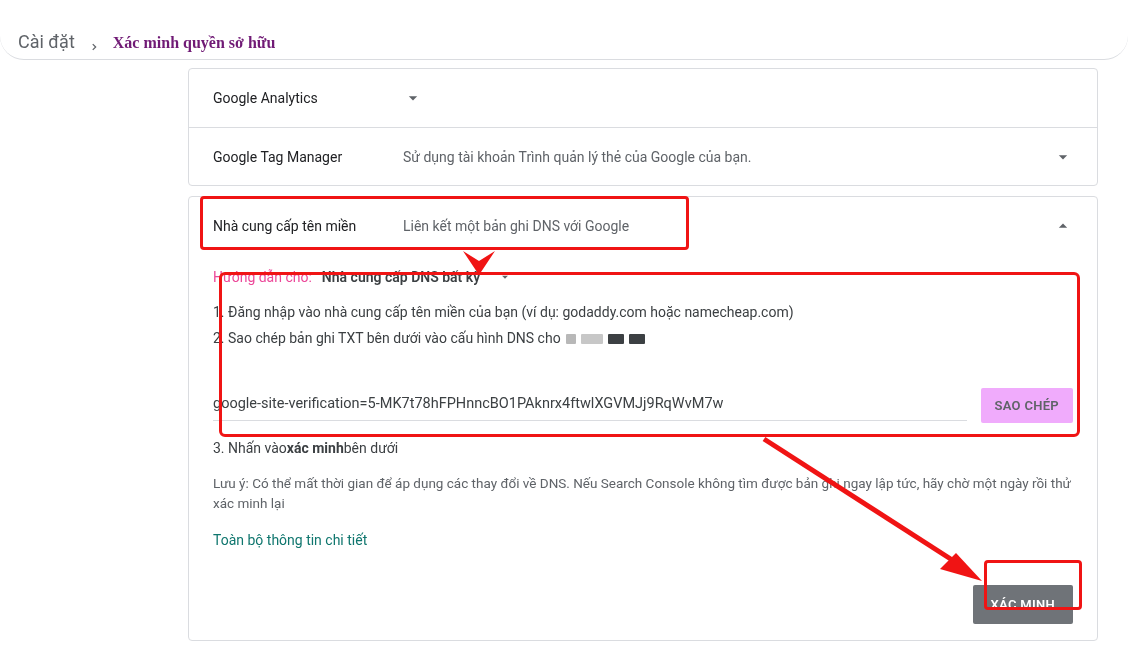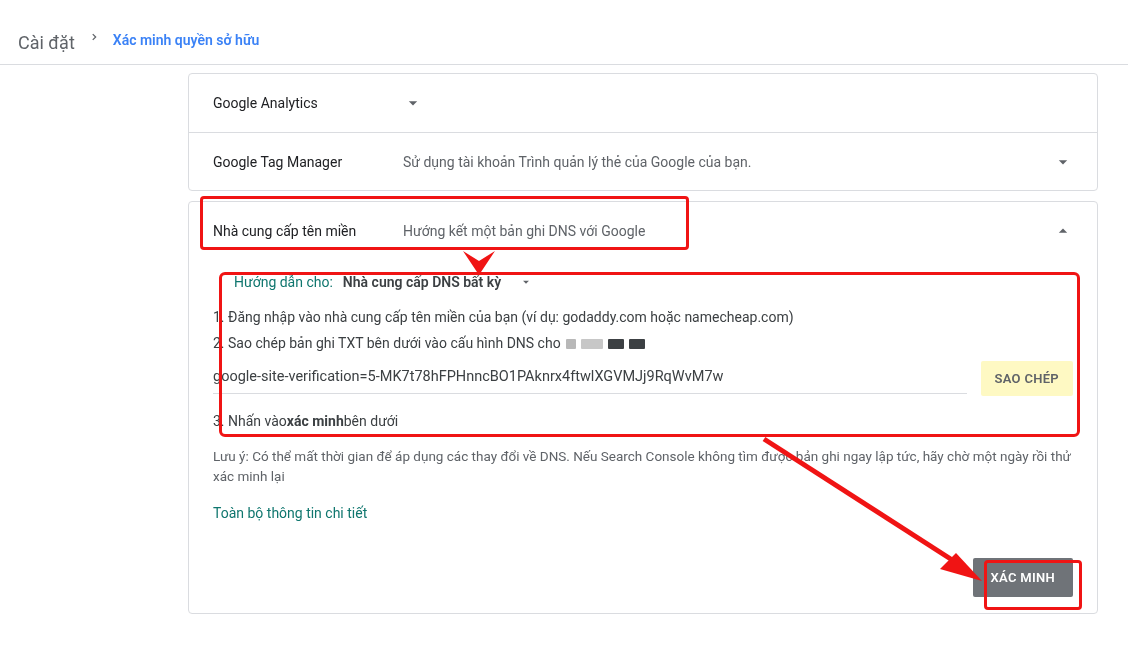--- a/index.html
+++ b/index.html
@@ -6,28 +6,29 @@
   body {
     font-family: Roboto, Arial, sans-serif;
     background: #fff;
     color: #202124;
     width: 1128px;
     height: 661px;
     overflow: hidden;
   }
   .header {
     display: flex;
-    align-items: flex-start;
-    padding: 32px 18px;
+    align-items: flex-end;
+    padding: 7px 18px;
     border-bottom: 1px solid #dadce0;
     gap: 14px;
     height: 60px;
+    border-radius: 24px;
   }
   .header .crumb-settings { font-size: 18px; color: #5f6368; }
-  .header .crumb-current { font-size: 14px; font-weight: 600; color: #3b82f6; }
+  .header .crumb-current { font-size: 16px; font-weight: 600; color: #701a75; font-family: Liberation Serif, serif; }
   .chev-icon svg { width: 10px; height: 10px; display: block; }
   
   .content {
     width: 910px;
     margin-left: 188px;
     margin-top: 8px;
   }
   .card {
     background: #fff;
     border: 1px solid #dadce0;
@@ -51,21 +52,21 @@
     padding: 0 24px 22px;
   }
   .instr-for {
     display: flex;
     align-items: center;
     gap: 10px;
     padding-top: 14px;
     padding-bottom: 12px;
     font-size: 14px;
   }
-  .instr-for .label { color: #0f766e; margin-left: 21px; }
+  .instr-for .label { color: #ec4899; }
   .provider-select {
     font-weight: 600;
     color: #3c4043;
     display: inline-flex;
     align-items: center;
     gap: 18px;
     cursor: pointer;
   }
   .provider-select svg { width: 14px; height: 14px; fill: #5f6368; }
 
@@ -81,37 +82,37 @@
   .step .blk { display:inline-block; height:10px; background:#5f6368; border-radius:1px; margin-left:5px; }
   .step .blk.b1{width:10px;background:#b8b8b8}
   .step .blk.b2{width:22px;background:#c7c7c7}
   .step .blk.b3{width:16px;background:#3c4043}
   .step .blk.b4{width:16px;background:#3c4043}
 
   .txt-row {
     display: flex;
     align-items: center;
     gap: 14px;
-    margin-top: 6px;
+    margin-top: 38px;
   }
   .txt-input {
     flex: 1;
     border: none;
     border-bottom: 1px solid #dadce0;
     font-size: 14.5px;
     color: #3c4043;
     padding: 6px 0 8px;
     outline: none;
     background: transparent;
     font-family: inherit;
     white-space: nowrap;
     overflow: hidden;
   }
   .copy-btn {
-    background: #fef9c3;
+    background: #f0abfc;
     border: none;
     color: #5f6368;
     font-weight: 600;
     font-size: 13px;
     padding: 10px 14px;
     border-radius: 2px;
     cursor: pointer;
     letter-spacing: 0.3px;
     font-family: inherit;
     text-align: right;
@@ -189,21 +190,21 @@
         <svg viewBox="0 0 24 24" fill="#5f6368">
             <path d="M7 10l5 5 5-5z"></path>
           </svg>
       </div>
     </div>
   </div>
 
   <div class="card">
     <div class="row">
       <div class="title">Nhà cung cấp tên miền</div>
-      <div class="desc">Hướng kết một bản ghi DNS với Google</div>
+      <div class="desc">Liên kết một bản ghi DNS với Google</div>
       <div class="chev">
         <svg viewBox="0 0 24 24" fill="#5f6368">
             <path d="M7 14l5-5 5 5z"></path>
           </svg>
       </div>
     </div>
 
     <div class="panel-body">
       <div class="instr-for">
         <span class="label">Hướng dẫn cho:</span>

